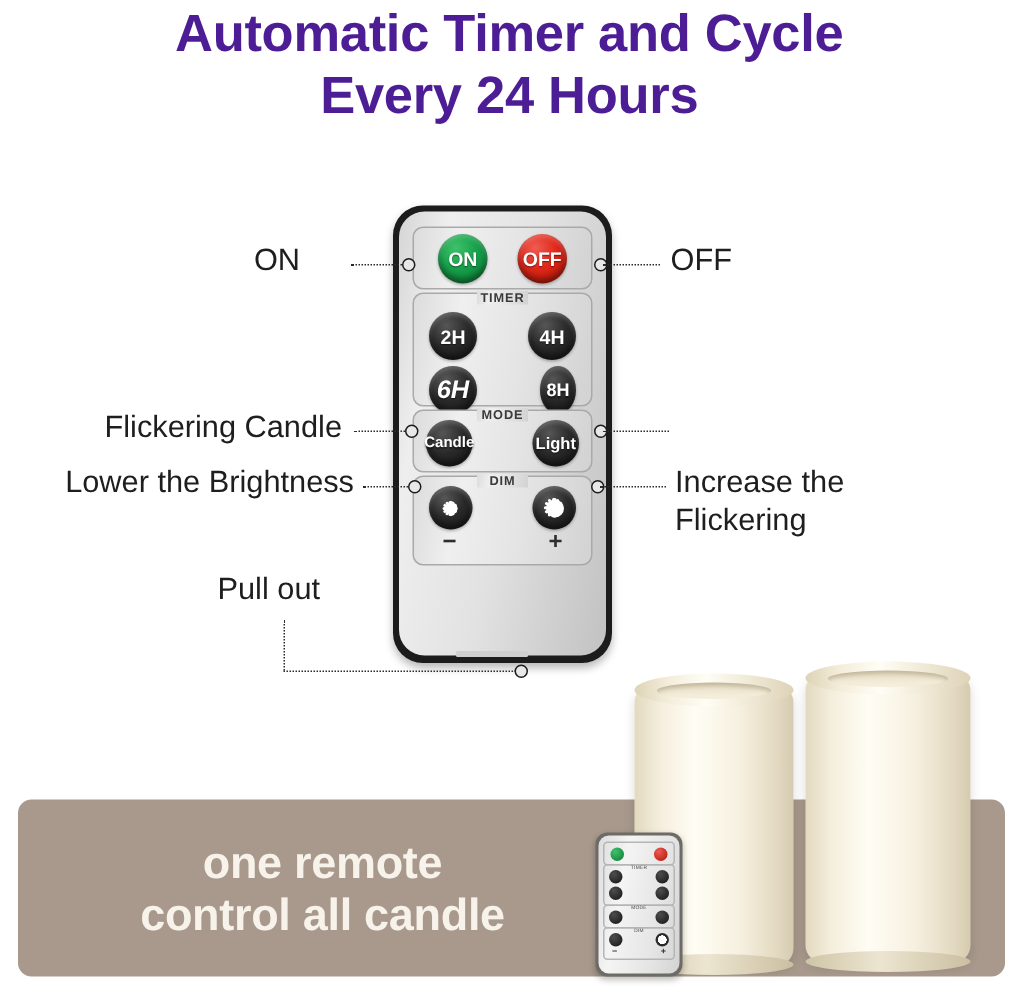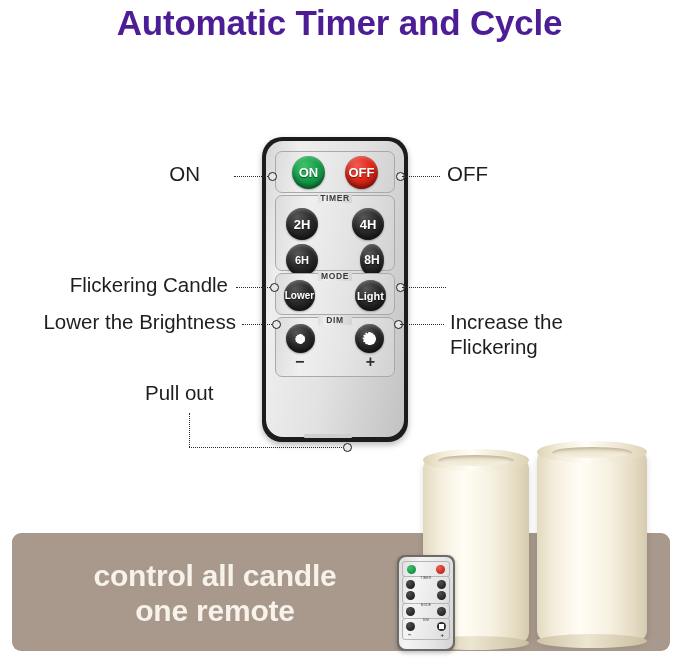--- a/index.html
+++ b/index.html
@@ -55,21 +55,21 @@
     box-shadow:inset 0 -3px 5px rgba(0,0,0,.45), inset 0 2px 3px rgba(255,255,255,.25), 0 1px 2px rgba(0,0,0,.3);
   }
   .btn-dark{background:radial-gradient(circle at 36% 28%, #565656 0%, #2b2b2b 45%, #131313 100%);}
   .btn-on{background:radial-gradient(circle at 36% 28%, #3ec16a 0%, #16a04a 45%, #0d7a36 100%);}
   .btn-off{background:radial-gradient(circle at 36% 28%, #f05b52 0%, #e02718 45%, #ad1508 100%);}
 
   .b-on{left:16px;top:4px;width:33px;height:33px;font-size:13px;}
   .b-off{right:16px;top:4px;width:33px;height:33px;font-size:13px;}
   .b-2h{left:10px;top:12px;width:32px;height:32px;font-size:13px;}
   .b-4h{right:10px;top:12px;width:32px;height:32px;font-size:13px;}
-  .b-6h{left:10px;top:48px;width:32px;height:32px;font-size:11px;}
+  .b-6h{left:10px;top:48px;width:32px;height:32px;font-size:17px;font-style:italic;}
   .b-8h{right:10px;top:48px;width:24px;height:32px;font-size:12px;}
   .b-candle{left:8px;top:6px;width:31px;height:31px;font-size:10px;}
   .b-light{right:8px;top:6px;width:31px;height:31px;font-size:11px;}
   .b-dimdn{left:10px;top:6px;width:29px;height:29px;}
   .b-dimup{right:10px;top:6px;width:29px;height:29px;}
 
   .pm{
     position:absolute;top:36px;font-size:16px;color:#2e2e2e;font-weight:bold;line-height:16px;
   }
   .pm-minus{left:19px;}
@@ -159,38 +159,39 @@
   .mlab{position:absolute;left:0;right:0;text-align:center;font-size:3.2px;color:#444;letter-spacing:.2px;}
   .msym{position:absolute;font-size:6px;color:#333;font-weight:bold;line-height:6px;}
 </style>
 </head>
 <body>
 
 <div class="stage">
 
   <div class="title">
     <span>Automatic Timer and Cycle</span>
+    <span class="l2">Every 24 Hours</span>
   </div>
 
   <div class="banner"></div>
 
   <div class="candle c1">
     <div class="top"></div>
     <div class="well"></div>
     <div class="base"></div>
   </div>
   <div class="candle c2">
     <div class="top"></div>
     <div class="well"></div>
     <div class="base"></div>
   </div>
 
   <div class="banner-text">
+    <div>one remote</div>
     <div>control all candle</div>
-    <div>one remote</div>
   </div>
 
   <div class="mini">
     <div class="mini-face">
       <div class="mini-panel mp1">
         <div class="mb mb-on" style="left:4px;top:3px;width:9px;height:9px;"></div>
         <div class="mb mb-off" style="right:4px;top:3px;width:9px;height:9px;"></div>
       </div>
       <div class="mini-panel mp2">
         <div class="mlab" style="top:-1px;">TIMER</div>
@@ -225,21 +226,21 @@
       <div class="panel panel-timer">
         <div class="sec-label">TIMER</div>
         <div class="btn btn-dark b-2h">2H</div>
         <div class="btn btn-dark b-4h">4H</div>
         <div class="btn btn-dark b-6h">6H</div>
         <div class="btn btn-dark b-8h">8H</div>
       </div>
 
       <div class="panel panel-mode">
         <div class="sec-label">MODE</div>
-        <div class="btn btn-dark b-candle">Lower</div>
+        <div class="btn btn-dark b-candle">Candle</div>
         <div class="btn btn-dark b-light">Light</div>
       </div>
 
       <div class="panel panel-dim">
         <div class="sec-label">DIM</div>
         <div class="btn btn-dark b-dimdn">
           <span class="sun small">
             <span class="core"></span>
             <i style="transform:rotate(0deg)"></i>
               <i style="transform:rotate(30deg)"></i>

